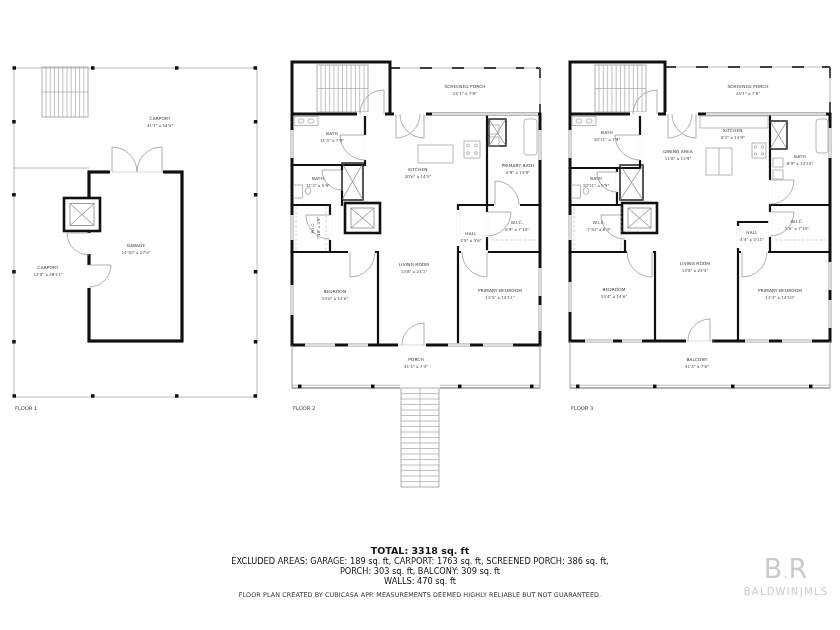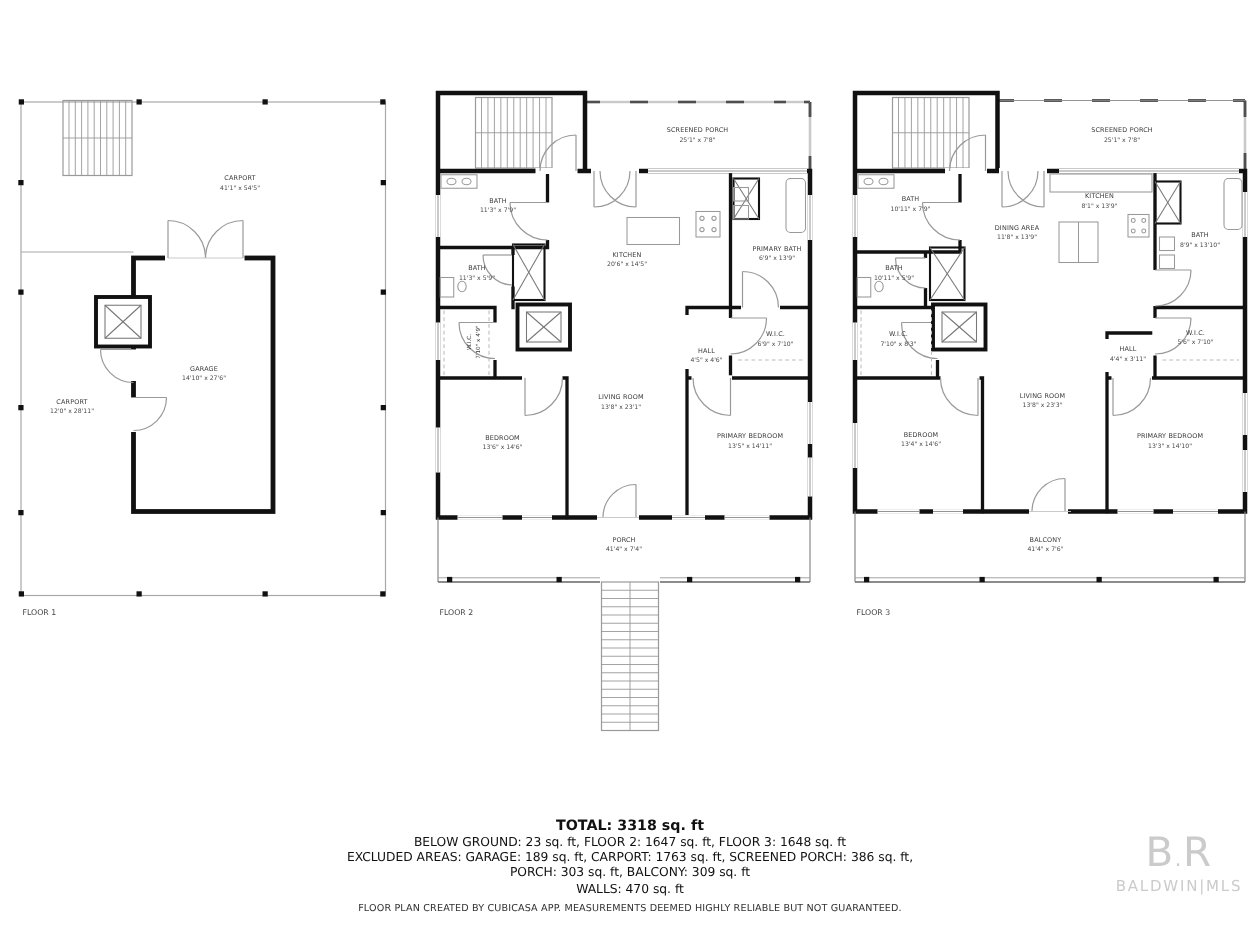--- a/index.html
+++ b/index.html
@@ -480,21 +480,20 @@
     <text x="780" y="292" text-anchor="middle" class="room-name">PRIMARY BEDROOM</text>
     <text x="780" y="298.5" text-anchor="middle" class="room-dims">13'3" x 14'10"</text>
     <text x="697" y="361" text-anchor="middle" class="room-name">BALCONY</text>
     <text x="697" y="367.5" text-anchor="middle" class="room-dims">41'4" x 7'6"</text>
     <text x="571" y="410" class="floor-tag">FLOOR 3</text>
   </g>
 </svg>
 
 <div id="summary">
   <div class="total">TOTAL: 3318 sq. ft</div>
-  <div class="line">BELOW GROUND: 23 sq. ft, FLOOR 2: 1647 sq. ft, FLOOR 3: 1648 sq. ft</div>
   <div class="line">EXCLUDED AREAS: GARAGE: 189 sq. ft, CARPORT: 1763 sq. ft, SCREENED PORCH: 386 sq. ft,</div>
   <div class="line">PORCH: 303 sq. ft, BALCONY: 309 sq. ft</div>
   <div class="line">WALLS: 470 sq. ft</div>
   <div class="disclaimer">FLOOR PLAN CREATED BY CUBICASA APP. MEASUREMENTS DEEMED HIGHLY RELIABLE BUT NOT GUARANTEED.</div>
 </div>
 
 <div id="logo">
   <div class="mono"><span>B</span><span class="dot">.</span><span>R</span></div>
   <div class="wordmark">BALDWIN|MLS</div>
 </div>

